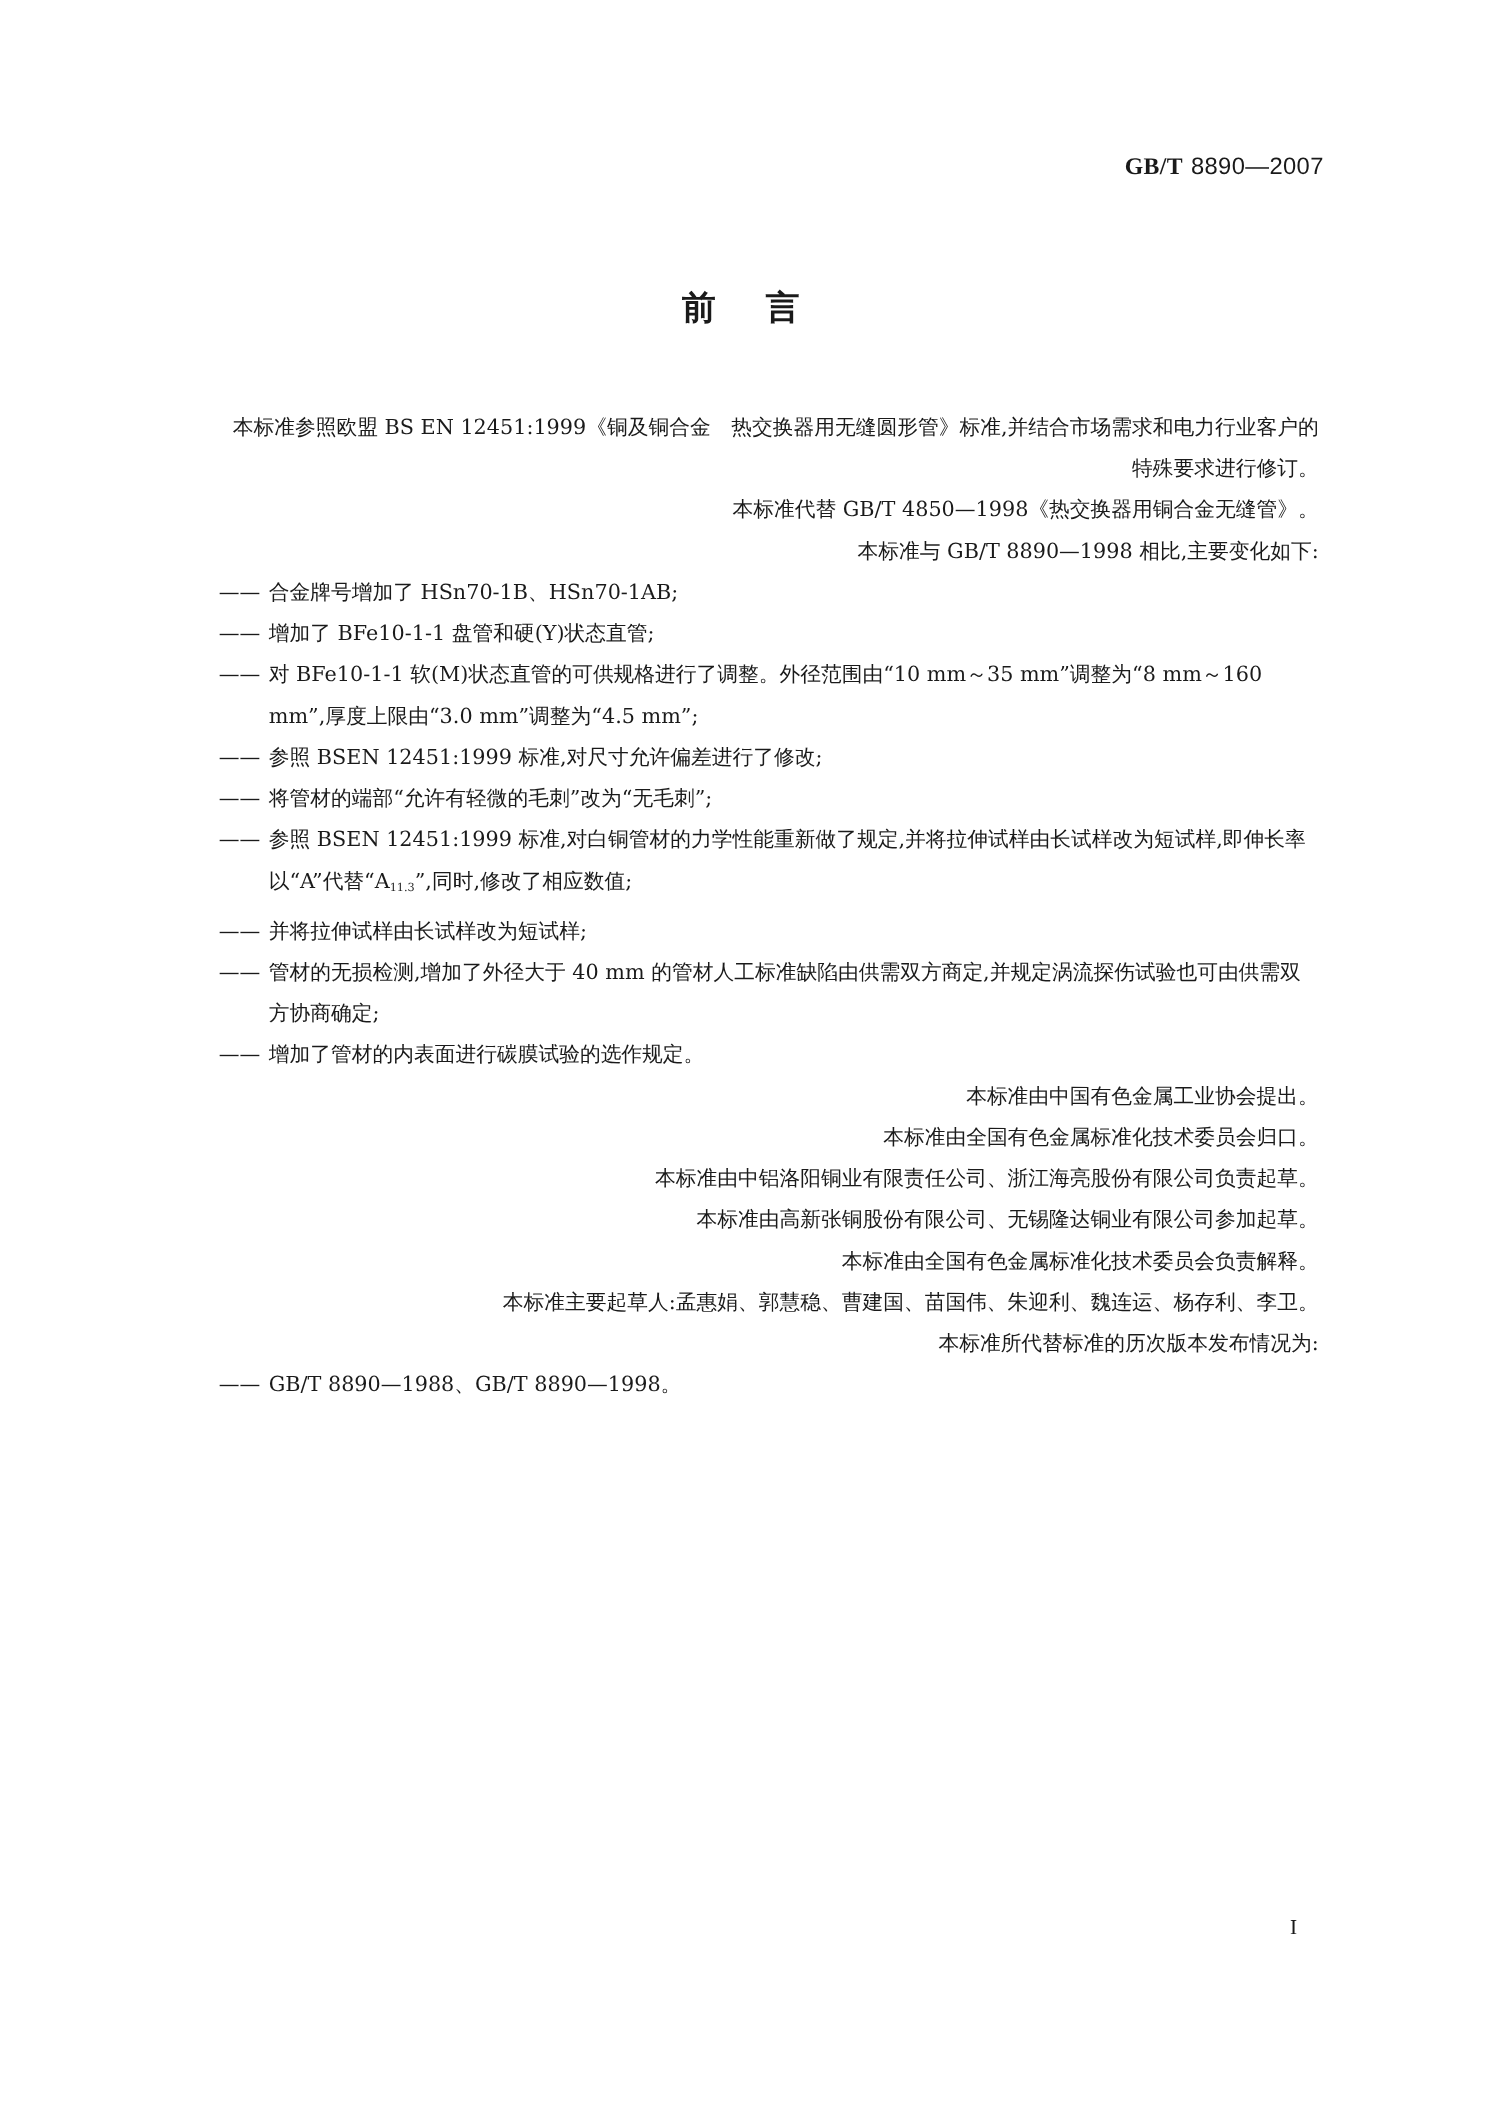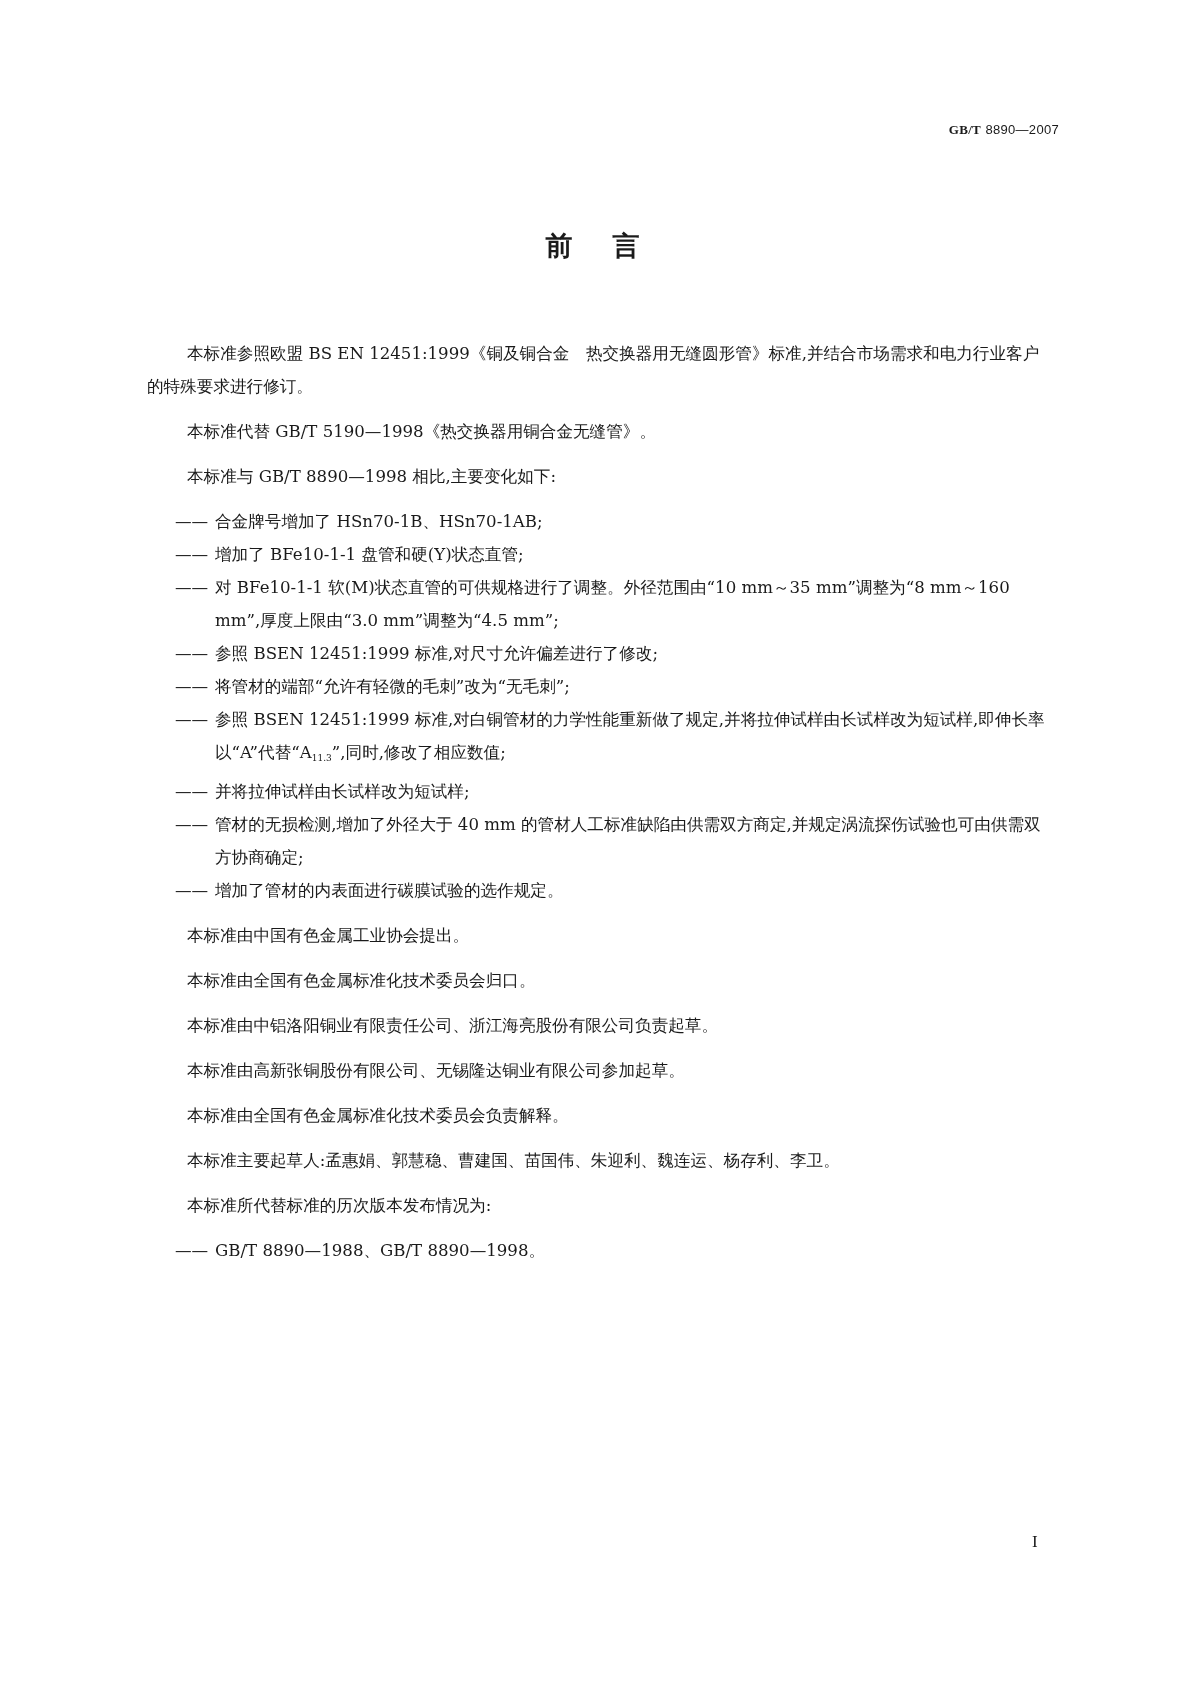--- a/index.html
+++ b/index.html
@@ -1,44 +1,44 @@
 <!DOCTYPE html>
 <html><head>
 <meta charset="utf-8">
 <style>
   html, body { margin: 0; padding: 0; background: #ffffff; }
   body { width: 1191px; height: 1684px; position: relative; overflow: hidden;
          font-family: "DejaVu Serif", "Liberation Serif", serif; color: #1a1a1a; }
-  .std-code { position: absolute; top: 122px; right: 132px; font-size: 13px; letter-spacing: 0.3px; }
+  .std-code { position: absolute; top: 122px; right: 132px; font-size: 19px; letter-spacing: 0.3px; }
   .std-code .prefix { font-family: "Liberation Serif", serif; font-weight: bold; }
   .std-code .num { font-family: "Liberation Sans", sans-serif; }
   .title { position: absolute; top: 228px; left: 0; width: 1169px; text-align: center;
            font-family: "DejaVu Sans", sans-serif; font-weight: bold; font-size: 27px; letter-spacing: 40px; padding-left: 56px; box-sizing: border-box; }
   .body { position: absolute; top: 325px; left: 135px; width: 920px; font-size: 16.6px; line-height: 33px; }
-  .p { margin: 12px; }
+  .p { margin: 0; text-align: right; }
   .p.first { text-indent: 40px; }
   .dash { margin: 0; padding-left: 40px; text-indent: -40px; margin-left: 40px; }
   .dash .mark { display: inline-block; width: 40px; text-indent: 0; }
   .p.para { padding-left: 40px; }
   sub { font-size: 9px; vertical-align: -3px; margin-top: 40px; }
   .page-num { position: absolute; top: 1532px; left: 1032px; font-size: 17px; font-family: "Liberation Serif", serif; }
 </style>
 </head>
 <body>
 
 <div class="std-code">
   <span class="prefix">GB/T</span>
   <span class="num">8890—2007</span>
 </div>
 
 <div class="title">前言</div>
 
 <div class="body">
   <p class="p first">本标准参照欧盟 BS EN 12451:1999《铜及铜合金　热交换器用无缝圆形管》标准,并结合市场需求和电力行业客户的特殊要求进行修订。</p>
-  <p class="p first">本标准代替 GB/T 5190—1998《热交换器用铜合金无缝管》。</p>
+  <p class="p first">本标准代替 GB/T 4850—1998《热交换器用铜合金无缝管》。</p>
   <p class="p first">本标准与 GB/T 8890—1998 相比,主要变化如下:</p>
 
   <div>
     <p class="dash"><span class="mark">——</span><span>合金牌号增加了 HSn70-1B、HSn70-1AB;</span></p>
     <p class="dash"><span class="mark">——</span><span>增加了 BFe10-1-1 盘管和硬(Y)状态直管;</span></p>
     <p class="dash"><span class="mark">——</span><span>对 BFe10-1-1 软(M)状态直管的可供规格进行了调整。外径范围由“10 mm～35 mm”调整为“8 mm～160 mm”,厚度上限由“3.0 mm”调整为“4.5 mm”;</span></p>
     <p class="dash"><span class="mark">——</span><span>参照 BSEN 12451:1999 标准,对尺寸允许偏差进行了修改;</span></p>
     <p class="dash"><span class="mark">——</span><span>将管材的端部“允许有轻微的毛刺”改为“无毛刺”;</span></p>
     <p class="dash"><span class="mark">——</span><span>参照 BSEN 12451:1999 标准,对白铜管材的力学性能重新做了规定,并将拉伸试样由长试样改为短试样,即伸长率以“A”代替“A</span><sub>11.3</sub><span>”,同时,修改了相应数值;</span></p>
     <p class="dash"><span class="mark">——</span><span>并将拉伸试样由长试样改为短试样;</span></p>

